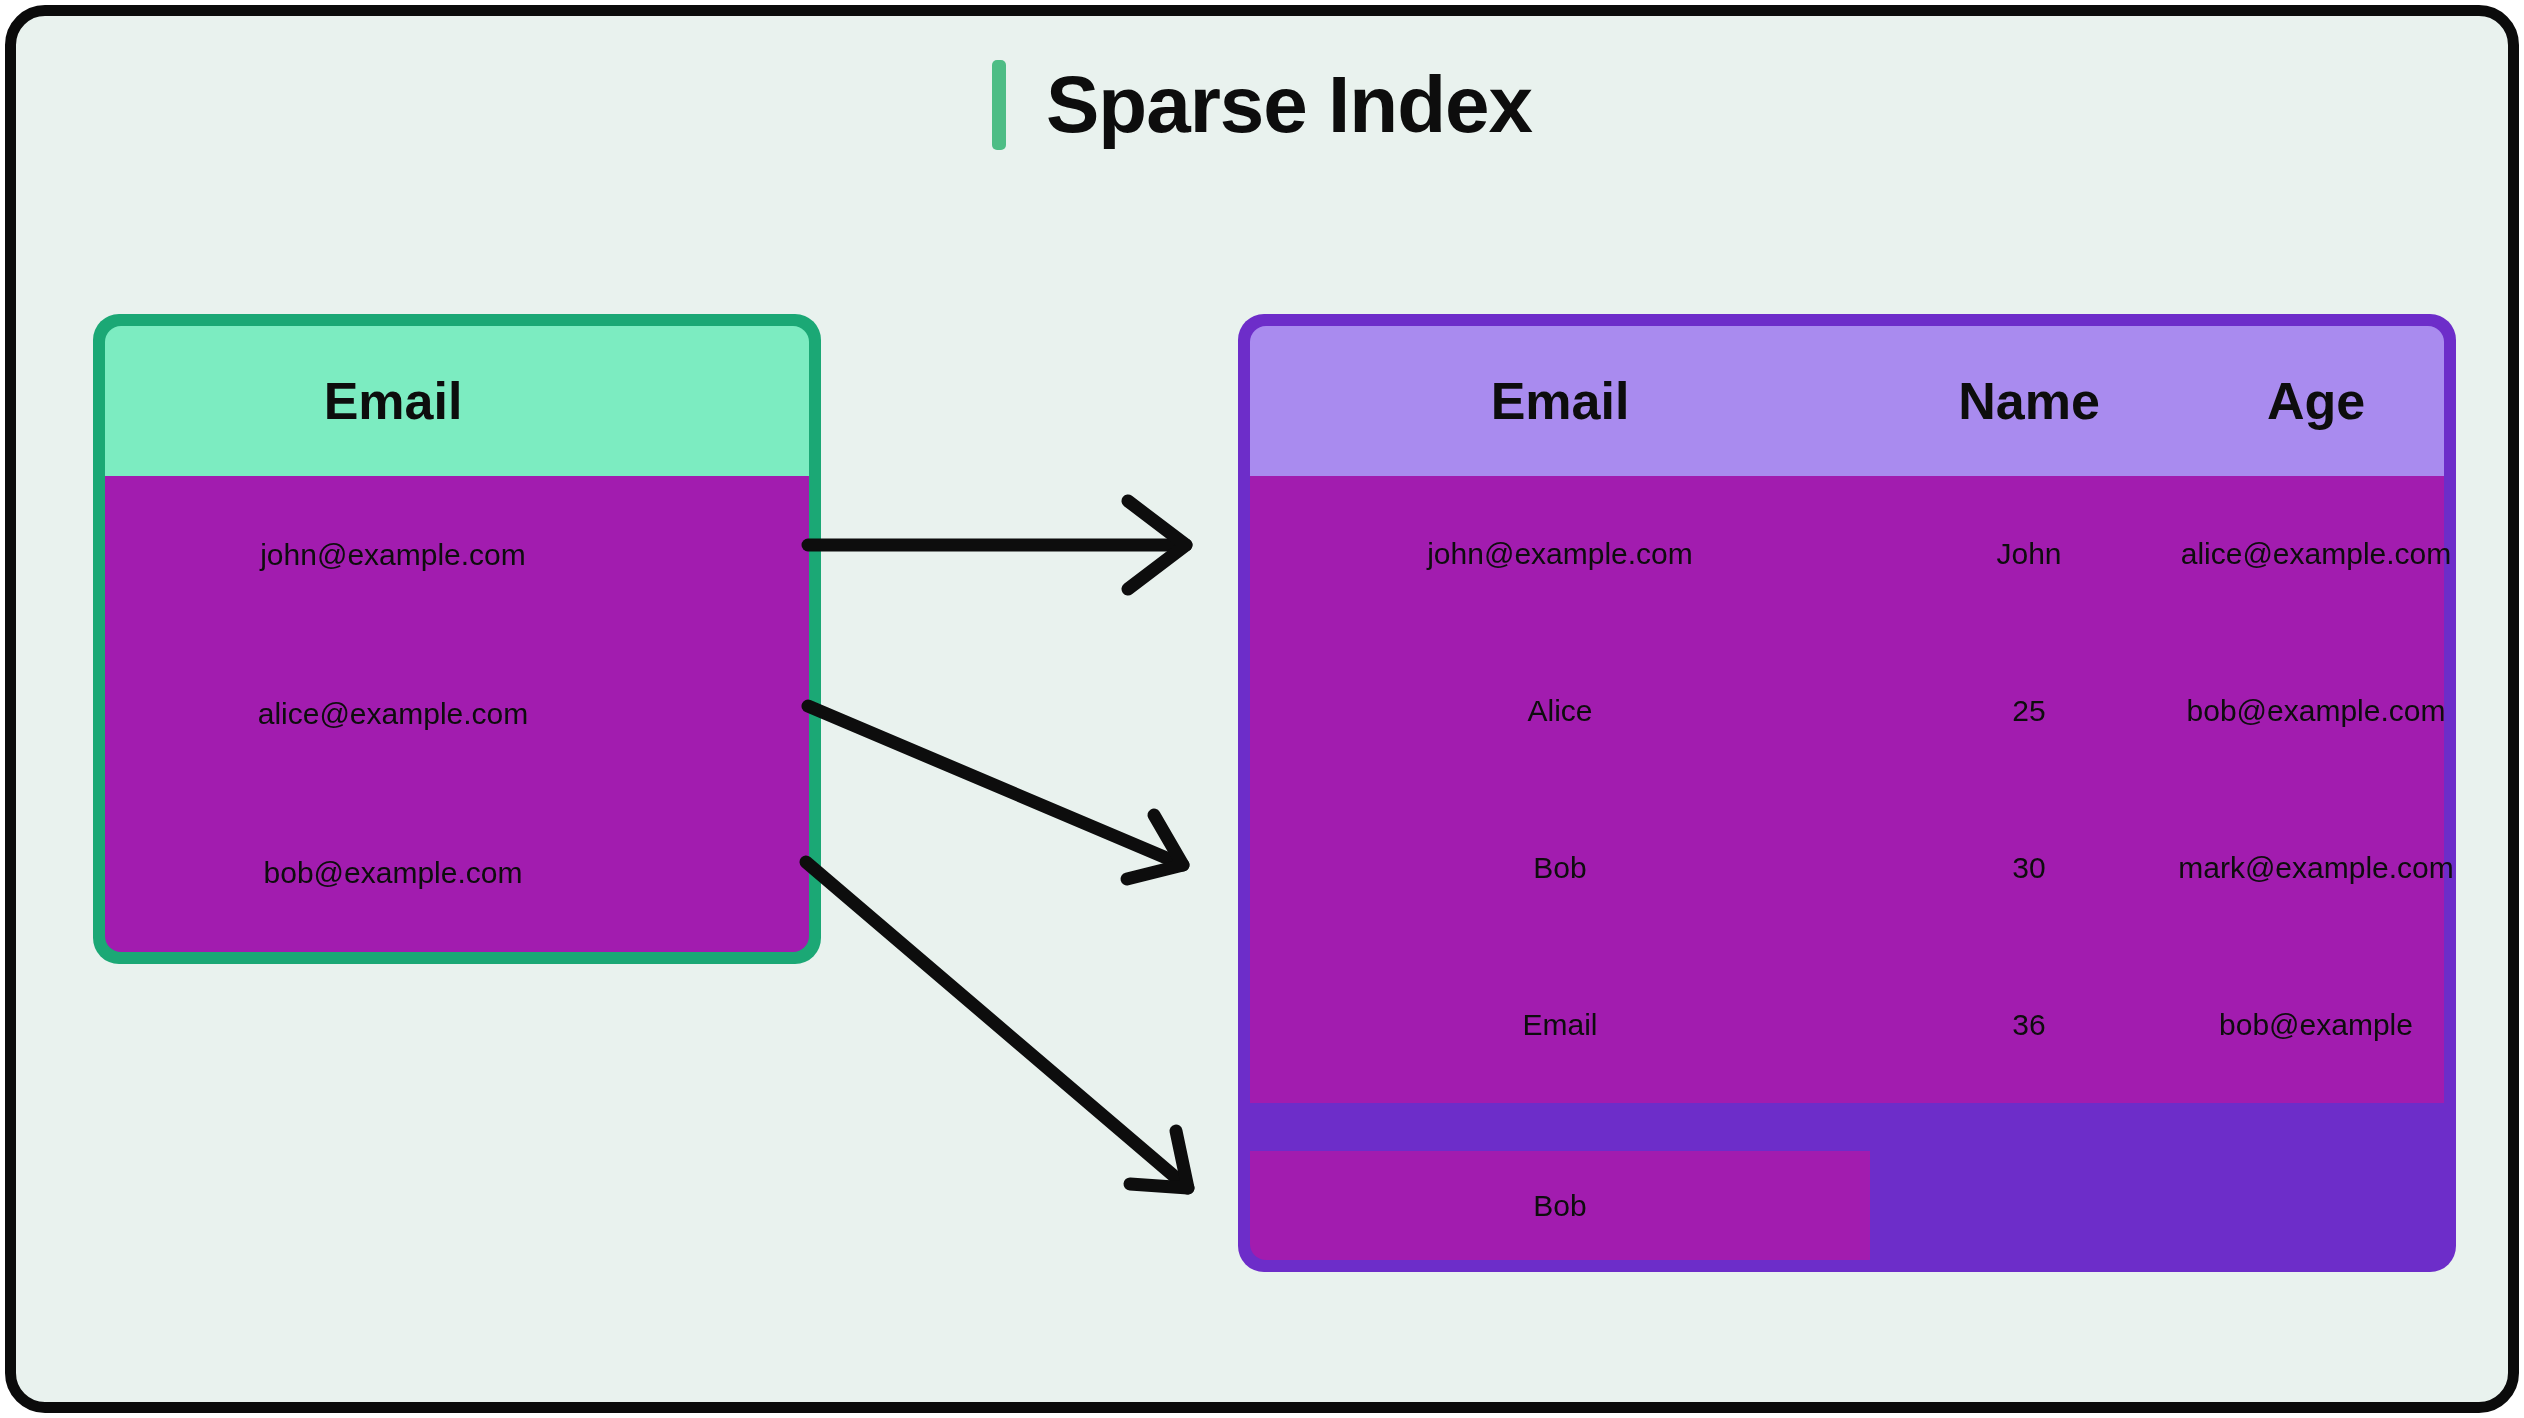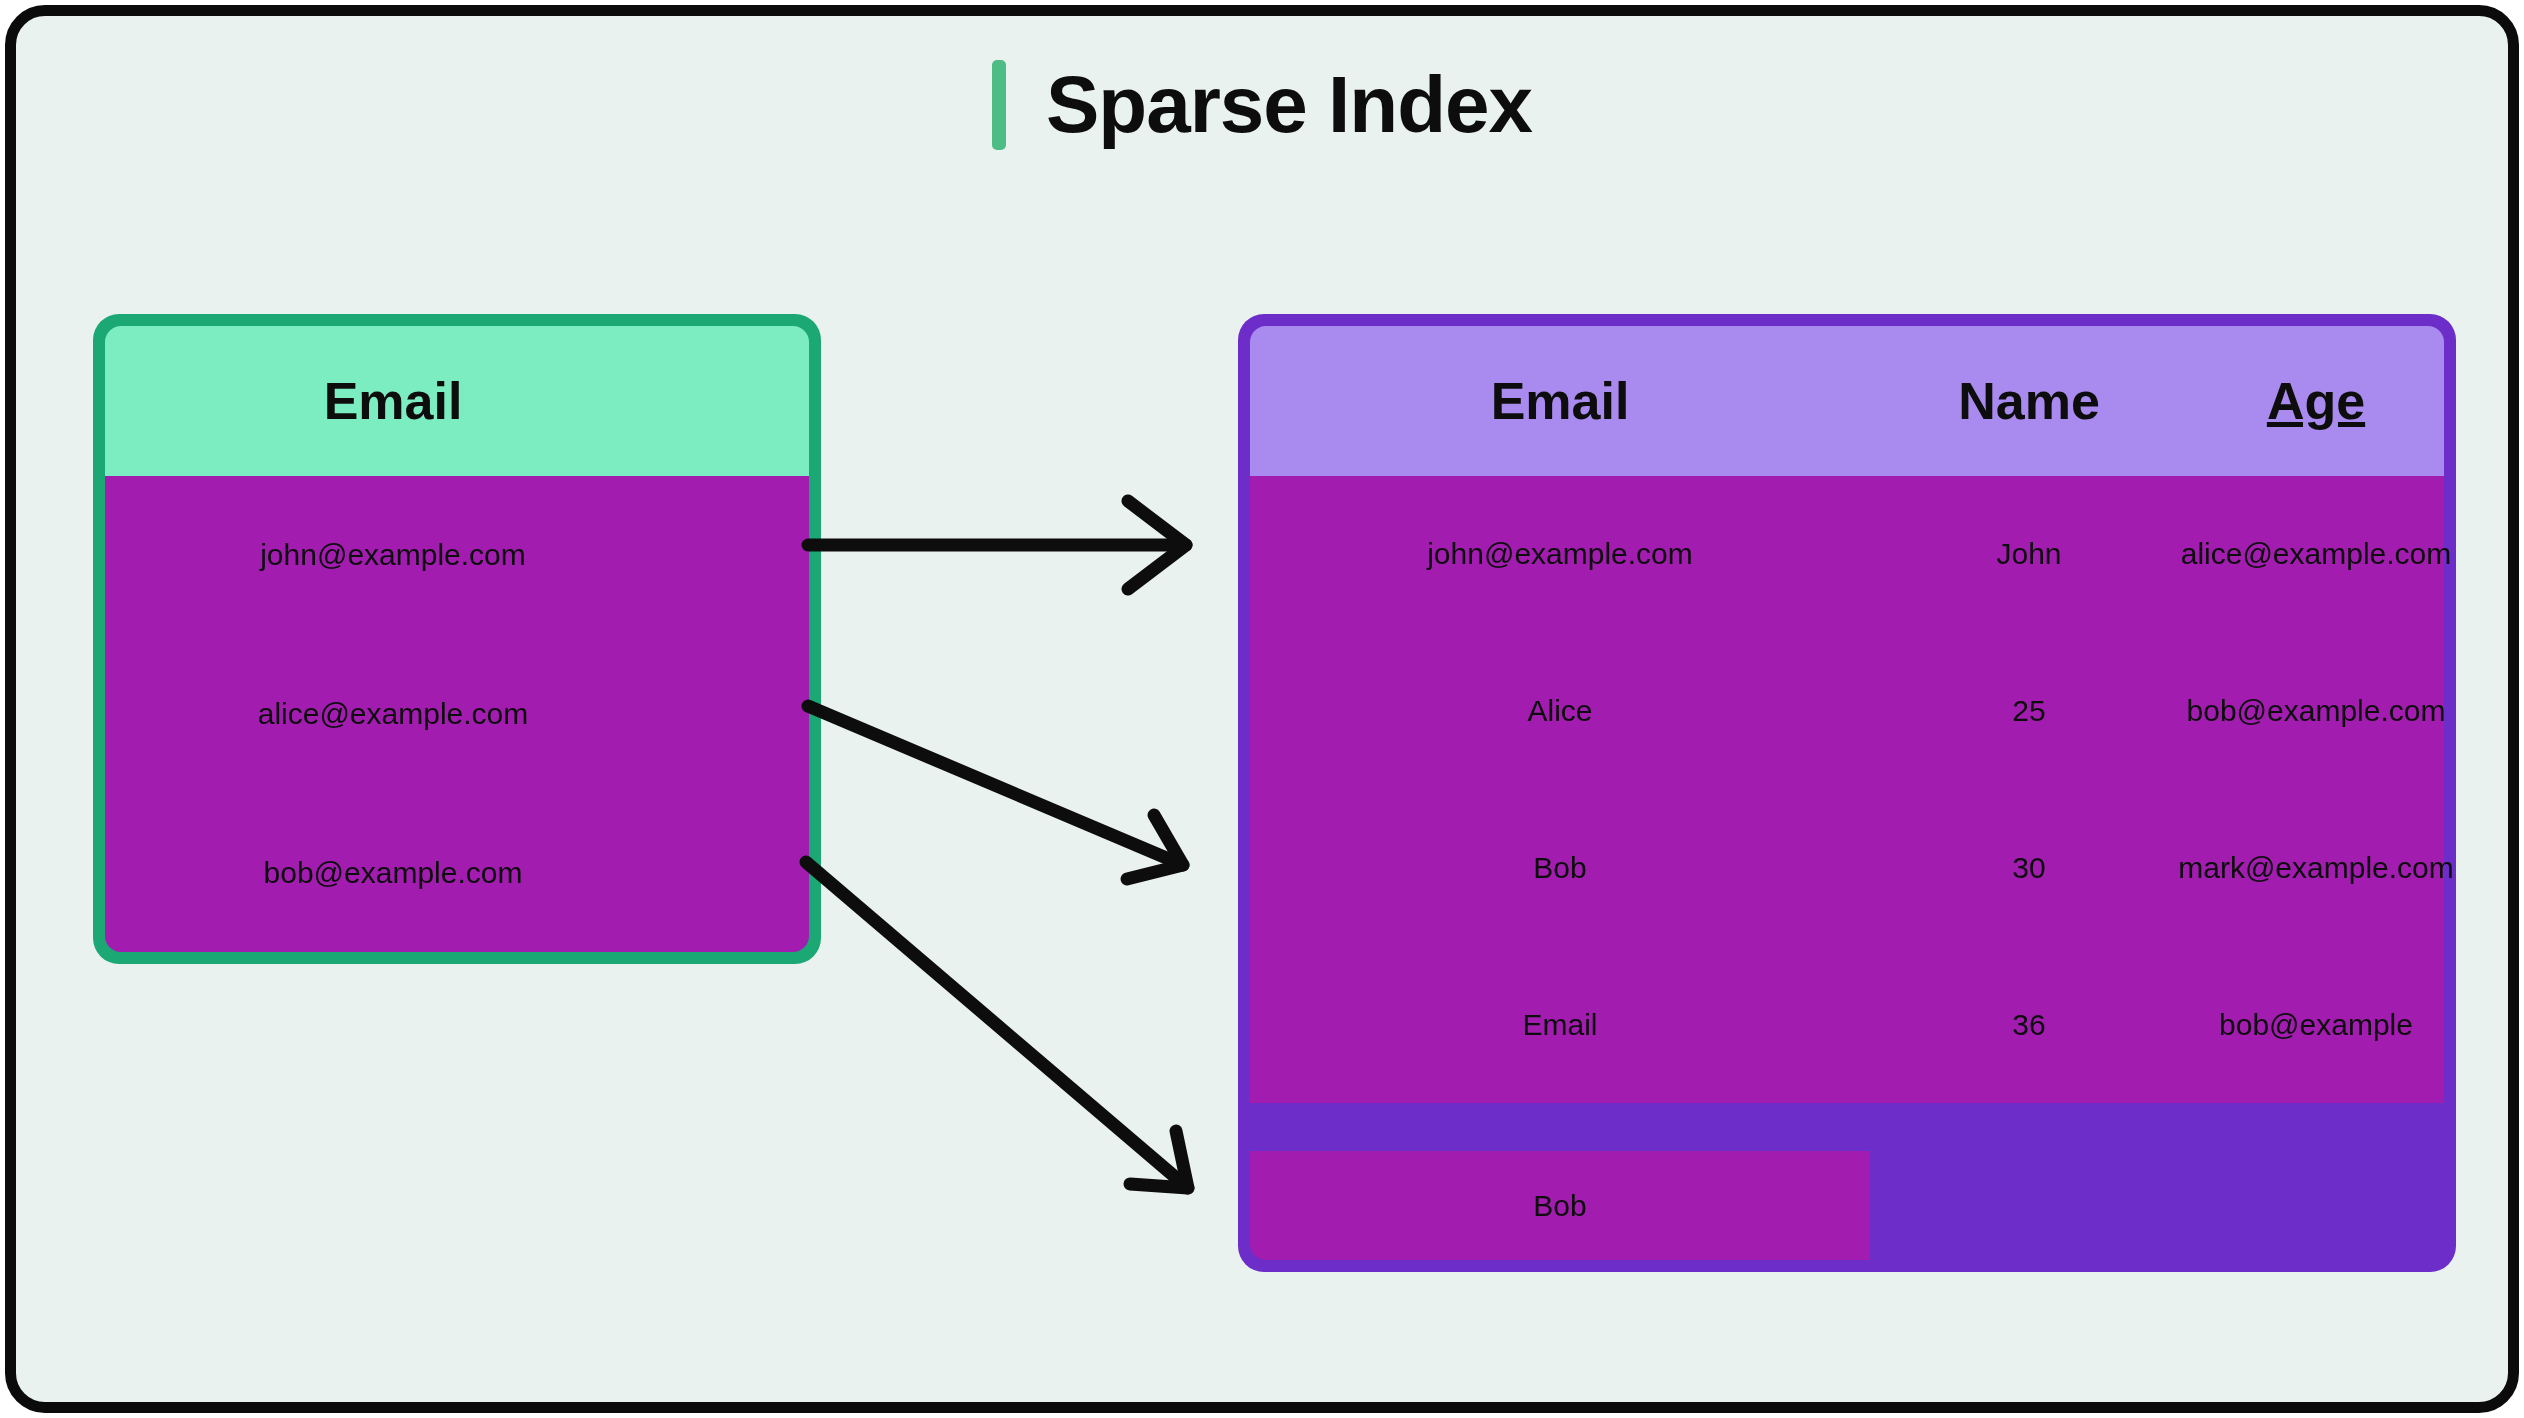--- a/index.html
+++ b/index.html
@@ -74,21 +74,21 @@
   .index-table .tbl-grid > :nth-child(8) { border-bottom-right-radius: 16px; }
 
   
   .data-table { left: 1222px; top: 298px; width: 1218px; height: 958px; background: #6d2dc9; }
   .data-table .tbl-grid {
     grid-template-columns: 1fr 318px 256px;
     grid-template-rows: 150px repeat(5, 1fr);
   }
   .data-table .hcell { background: #a98bef; }
   .data-table .tbl-grid > :nth-child(1)  { border-top-left-radius: 16px; }
-  .data-table .tbl-grid > :nth-child(3)  { border-top-right-radius: 16px; text-decoration: underline; }
+  .data-table .tbl-grid > :nth-child(3)  { border-top-right-radius: 16px; }
   .data-table .tbl-grid > :nth-child(16) { border-bottom-left-radius: 16px; margin-top: 48px; }
   .data-table .tbl-grid > :nth-child(18) { border-bottom-right-radius: 16px; }
 
   
   .arrows {
     position: absolute;
     left: 0; top: 0;
     pointer-events: none;
   }
   .arrow {

